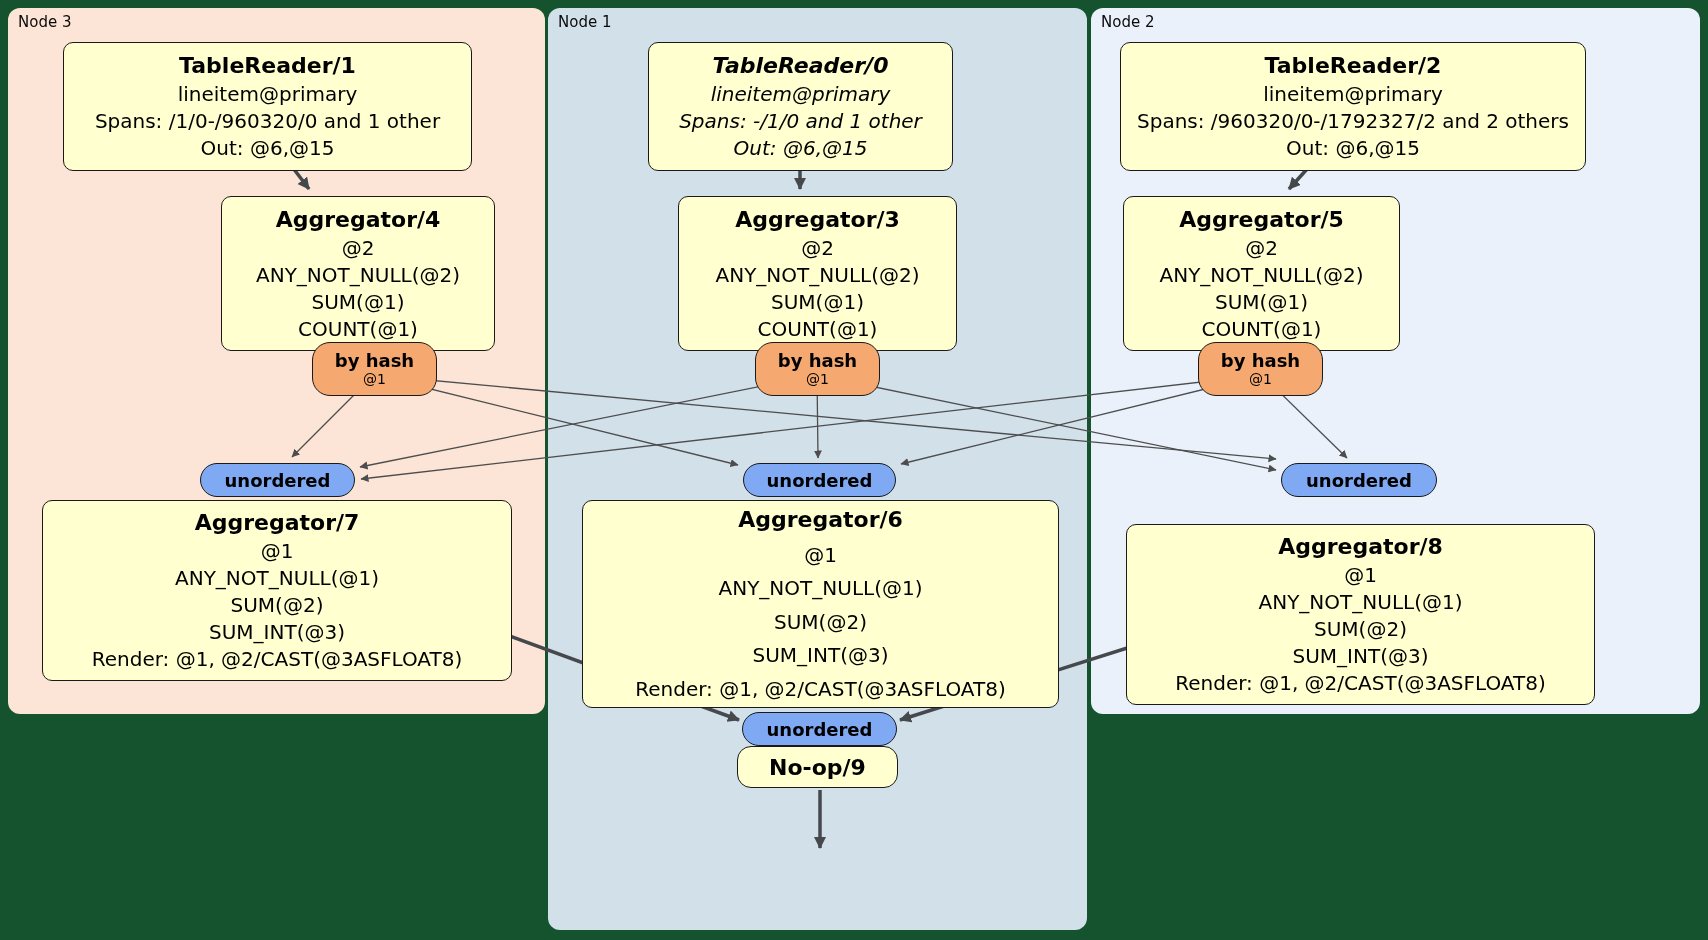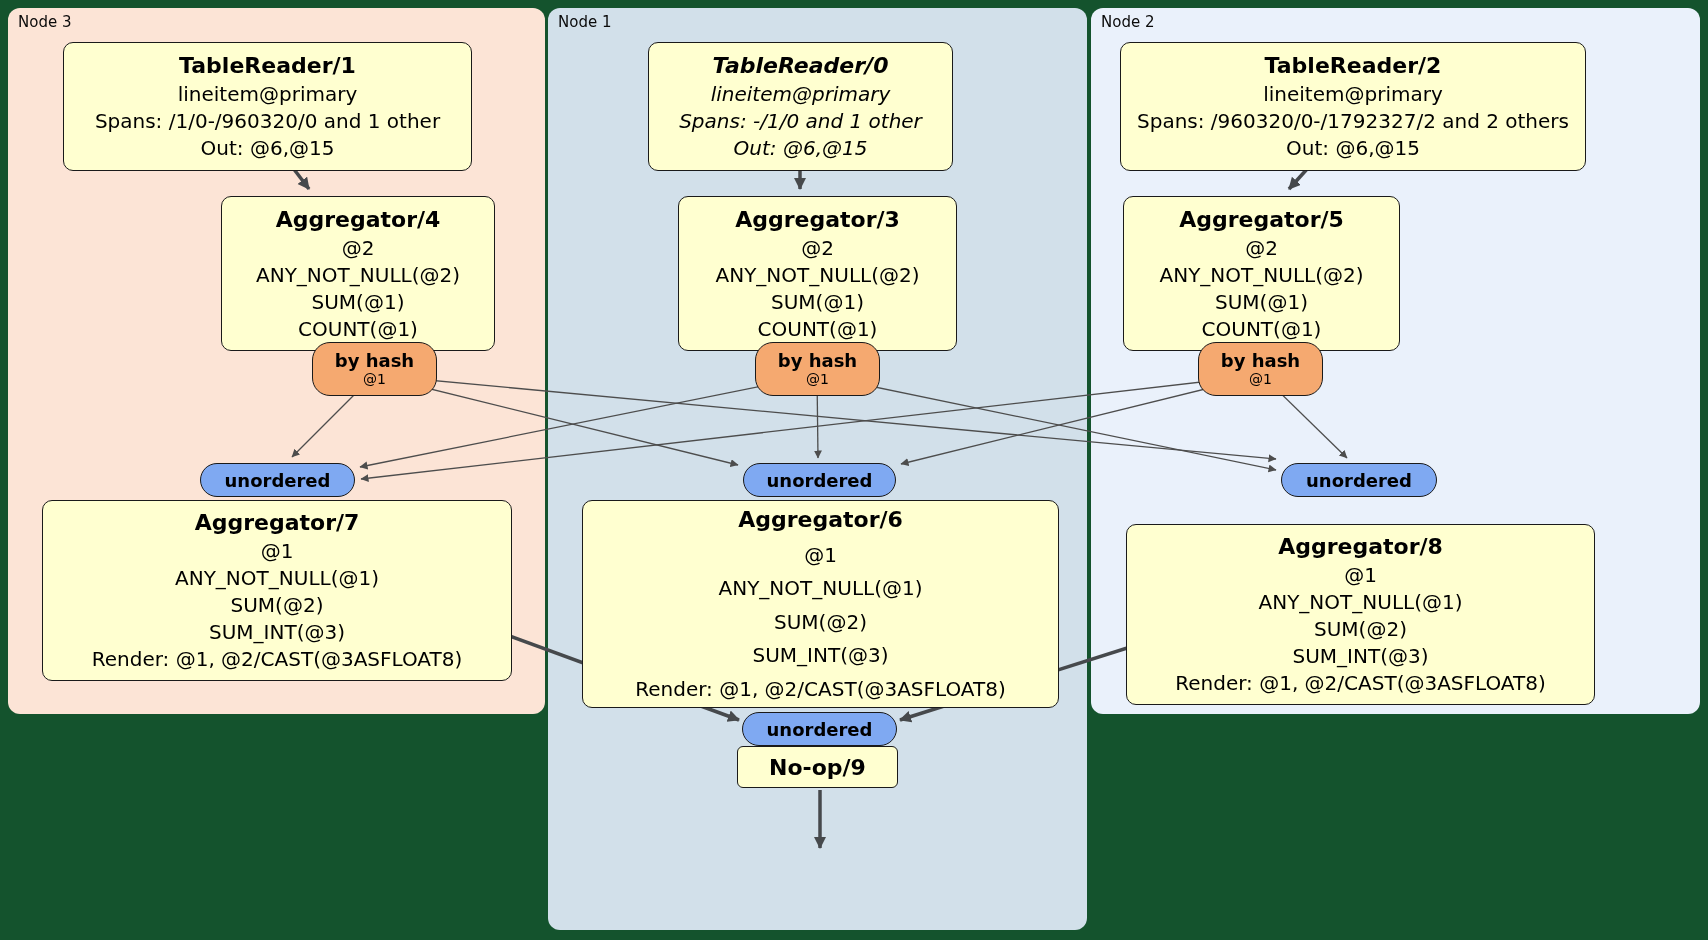--- a/index.html
+++ b/index.html
@@ -24,21 +24,21 @@
   .box .line  { font-size:20px; line-height:27px; white-space:nowrap; }
 
   .pill { position:absolute; border:1.6px solid #1a1a1a; border-radius:18px;
           display:flex; flex-direction:column; justify-content:center; align-items:center;
           text-align:center; }
   .router { background:#f5a970; }
   .router .rtitle { font-weight:bold; font-size:18px; line-height:21px; }
   .router .rsub   { font-size:14px; line-height:17px; }
   .sync { background:#7fa9f2; font-weight:bold; font-size:18px; }
 
-  .term { position:absolute; background:#ffffd0; border:1.6px solid #1a1a1a; border-radius:6px;
+  .term { position:absolute; background:#ffffd0; border:1.6px solid #1a1a1a; border-radius:14px;
           display:flex; justify-content:center; align-items:center;
           font-weight:bold; font-size:22px; }
 </style>
 </head>
 <body>
 
 <div class="canvas">
 
   <div class="panel panel-node3">
     <div class="panel-label">Node 3</div>

